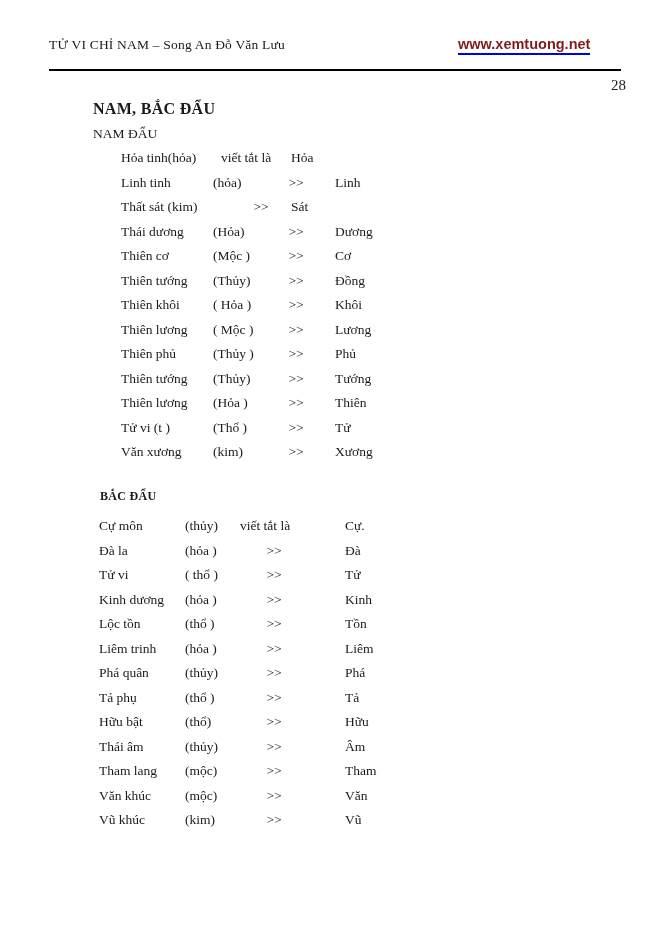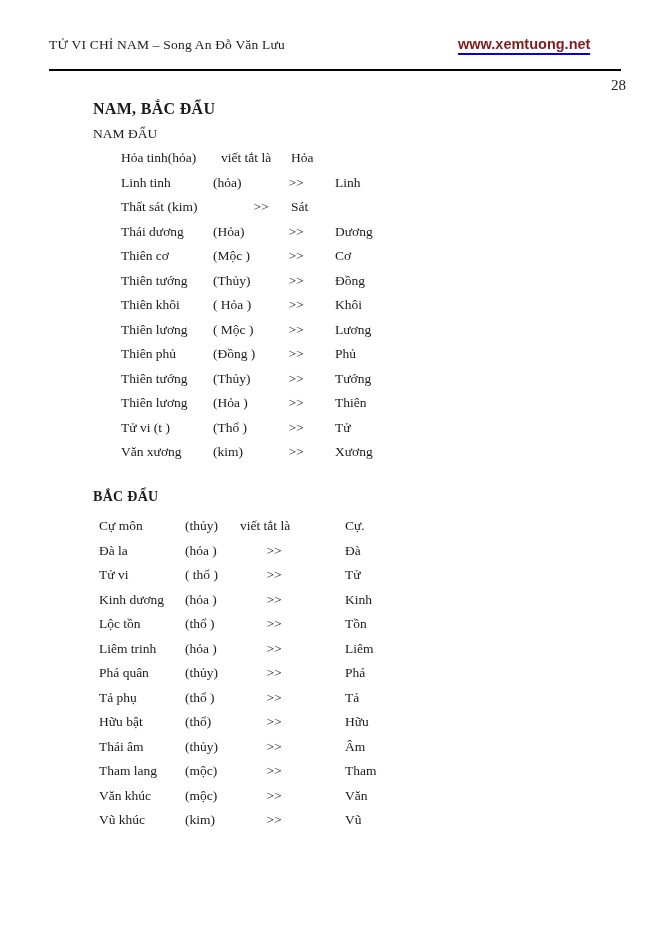--- a/index.html
+++ b/index.html
@@ -35,22 +35,22 @@
   
   .h-main{
     position:absolute;left:93px;top:100px;
     font-size:16px;font-weight:bold;letter-spacing:0.3px;white-space:nowrap;
   }
   .h-sub{
     position:absolute;left:93px;top:126px;
     font-size:13.5px;font-weight:normal;white-space:nowrap;
   }
   .h-bac{
-    position:absolute;left:93px;top:489px;
-    font-size:14px;font-weight:bold;letter-spacing:0.3px;white-space:nowrap;
+    position:absolute;left:100px;top:489px;
+    font-size:12px;font-weight:bold;letter-spacing:0.3px;white-space:nowrap;
   }
   
   .rows{position:absolute;width:420px;}
   #nam-rows{left:93px;top:146px;margin-left:28px;}
   #bac-rows{left:99px;top:514px;}
   .row{position:relative;height:24.5px;line-height:24.5px;font-size:13.5px;}
   .cell{position:absolute;top:0;white-space:nowrap;}
   .cell-name{left:0;}
   
   .section-nam .cell-elem{left:92px;}
@@ -122,21 +122,21 @@
         <span class="cell cell-abbr">Khôi</span>
       </div>
       <div class="row">
         <span class="cell cell-name">Thiên lương</span>
         <span class="cell cell-elem">( Mộc )</span>
         <span class="cell cell-conn">&gt;&gt;</span>
         <span class="cell cell-abbr">Lương</span>
       </div>
       <div class="row">
         <span class="cell cell-name">Thiên phủ</span>
-        <span class="cell cell-elem">(Đồng )</span>
+        <span class="cell cell-elem">(Thủy )</span>
         <span class="cell cell-conn">&gt;&gt;</span>
         <span class="cell cell-abbr">Phủ</span>
       </div>
       <div class="row">
         <span class="cell cell-name">Thiên tướng</span>
         <span class="cell cell-elem">(Thủy)</span>
         <span class="cell cell-conn">&gt;&gt;</span>
         <span class="cell cell-abbr">Tướng</span>
       </div>
       <div class="row">

